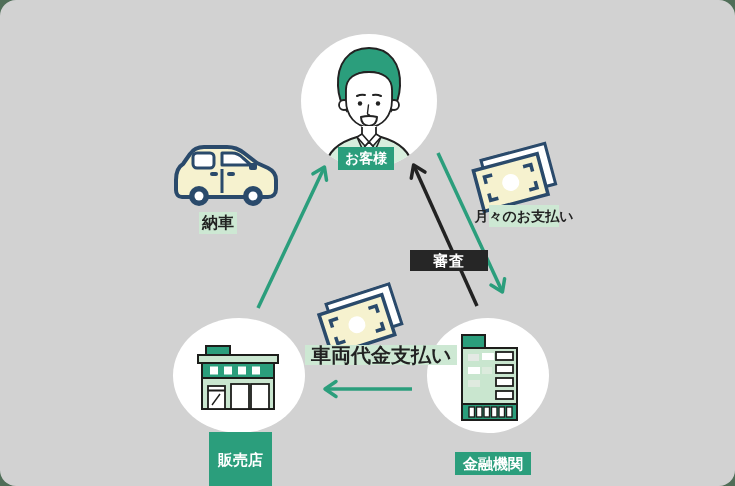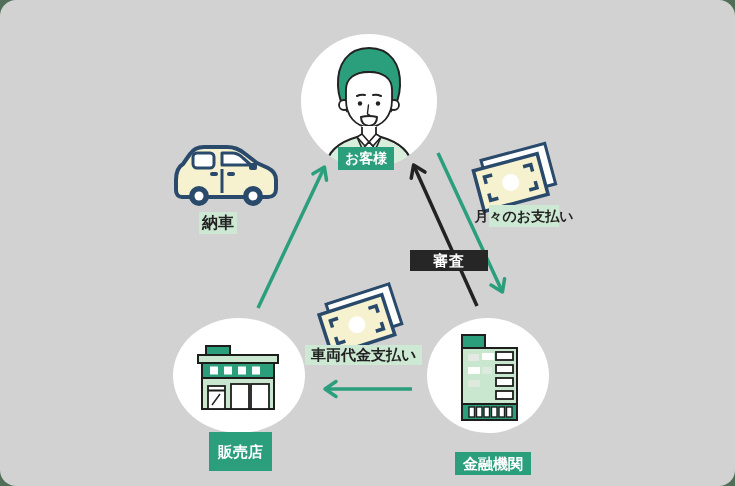--- a/index.html
+++ b/index.html
@@ -117,42 +117,42 @@
   </div>
 
   <div class="icon-wrap" style="left:320px;top:292px;transform:rotate(-18deg);">
     <svg width="84" height="58" viewBox="0 0 84 58">
       <rect x="13" y="2" width="66" height="42" fill="#fff" stroke="#2a4a6b" stroke-width="3"></rect>
       <rect x="3" y="10" width="66" height="42" fill="#f6f2cf" stroke="#2a4a6b" stroke-width="3.5"></rect>
       <path d="M12,26 L12,19 L20,19 M52,19 L60,19 L60,26 M12,36 L12,43 L20,43 M52,43 L60,43 L60,36" fill="none" stroke="#2a4a6b" stroke-width="3.5"></path>
       <circle cx="36" cy="31" r="8.5" fill="#fff"></circle>
     </svg>
   </div>
-  <div class="badge badge-light" style="left:305px;top:345px;height:20px;padding:0 6px;font-size:15px;">
+  <div class="badge badge-light" style="left:305px;top:345px;height:20px;padding:0 6px;font-size:20px;">
     <span>車両代金支払い</span>
   </div>
 
   <div class="node-circle" style="left:173px;top:318px;width:132px;height:115px;">
     <svg style="position:absolute;left:23px;top:27px;" width="84" height="66" viewBox="0 0 84 66">
       <rect x="10" y="1" width="24" height="9" fill="#2b9e7c" stroke="#1d1d1b" stroke-width="2"></rect>
       <rect x="2" y="10" width="80" height="8" fill="#c9e6cf" stroke="#1d1d1b" stroke-width="2"></rect>
       <rect x="6" y="18" width="72" height="15" fill="#2b9e7c" stroke="#1d1d1b" stroke-width="2"></rect>
       <rect x="14" y="21.5" width="8" height="8" fill="#fff"></rect>
       <rect x="28" y="21.5" width="8" height="8" fill="#fff"></rect>
       <rect x="42" y="21.5" width="8" height="8" fill="#fff"></rect>
       <rect x="56" y="21.5" width="8" height="8" fill="#fff"></rect>
       <rect x="6" y="33" width="72" height="31" fill="#c9e6cf" stroke="#1d1d1b" stroke-width="2"></rect>
       <rect x="12" y="41" width="17" height="23" fill="#fff" stroke="#1d1d1b" stroke-width="1.8"></rect>
       <path d="M12,45.5 L29,45.5" stroke="#1d1d1b" stroke-width="1.8"></path>
       <path d="M16,60 L24,49" stroke="#1d1d1b" stroke-width="1.4"></path>
       <rect x="35" y="39" width="18" height="25" fill="#fff" stroke="#1d1d1b" stroke-width="1.8"></rect>
       <rect x="55" y="39" width="18" height="25" fill="#fff" stroke="#1d1d1b" stroke-width="1.8"></rect>
     </svg>
   </div>
-  <div class="badge badge-solid" style="left:209px;top:432px;height:23px;padding:8px 9px;font-size:15px;">
+  <div class="badge badge-solid" style="left:209px;top:432px;height:23px;padding:16px 9px;font-size:15px;">
     <span>販売店</span>
   </div>
 
   <div class="node-circle" style="left:427px;top:318px;width:122px;height:115px;">
     <svg style="position:absolute;left:32px;top:16px;" width="64" height="90" viewBox="0 0 64 90">
       <rect x="3" y="1" width="23" height="13" fill="#2b9e7c" stroke="#1d1d1b" stroke-width="2"></rect>
       <rect x="3" y="14" width="55" height="56" fill="#c9e6cf" stroke="#1d1d1b" stroke-width="2"></rect>
       <rect x="9" y="20" width="11" height="7" fill="#e4e9e4"></rect>
       <rect x="23" y="19" width="12" height="7" fill="#fff"></rect>
       <rect x="9" y="33" width="12" height="7" fill="#fff"></rect>

